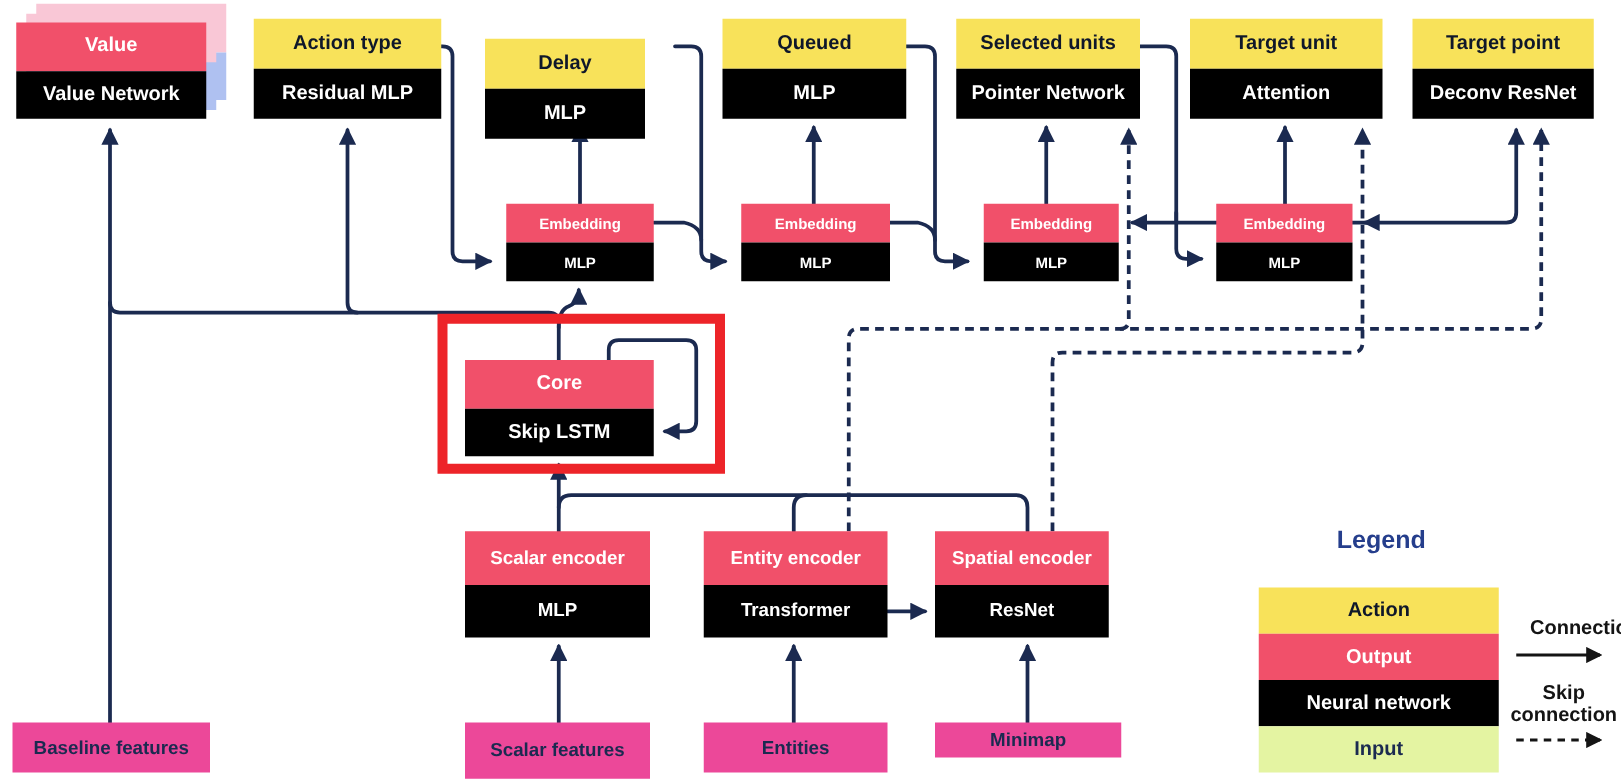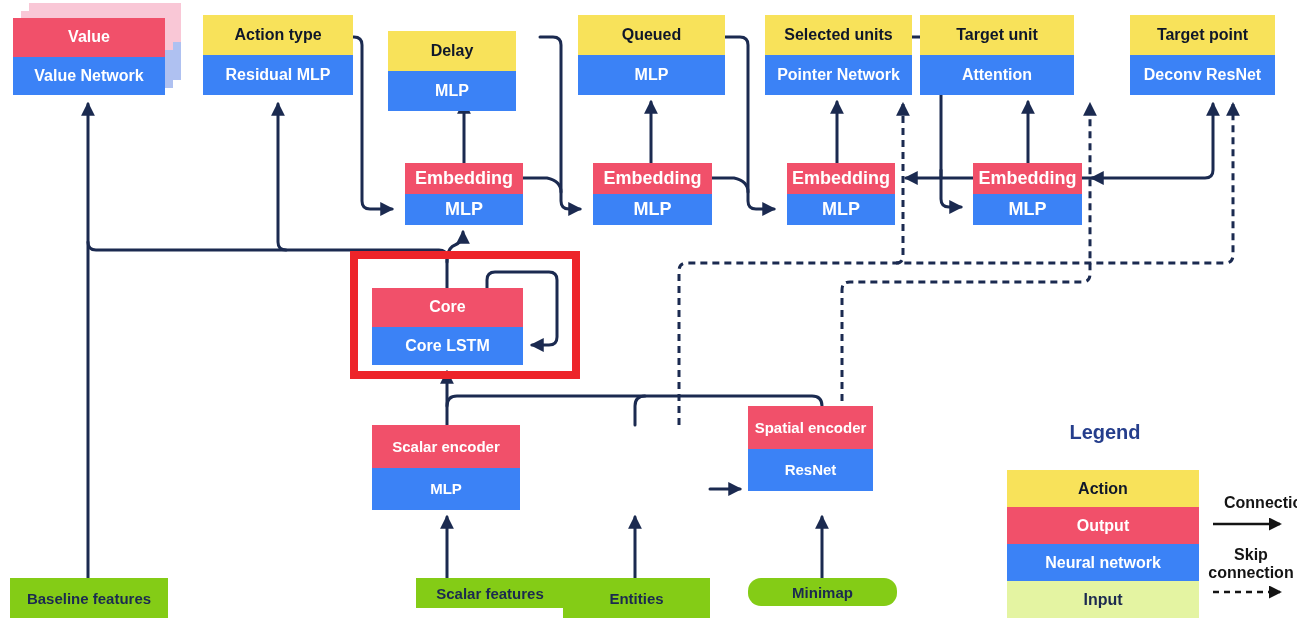--- a/index.html
+++ b/index.html
@@ -4,28 +4,28 @@
 <style>
   html,body{margin:0;padding:0;background:#ffffff;}
   #stage{position:relative;width:1297px;height:627px;background:#ffffff;overflow:hidden;
          font-family:"Liberation Sans", sans-serif;}
   #lines{position:absolute;left:0;top:0;z-index:1;}
   .node{position:absolute;z-index:2;display:flex;flex-direction:column;}
   .node .r{flex:1;display:flex;align-items:center;justify-content:center;
            font-weight:600;white-space:nowrap;}
   .act{background:#F8E25A;color:#0f172a;}
   .out{background:#F1506A;color:#ffffff;}
-  .net{background:#3b82f6;color:#ffffff;}
-  .inp{position:absolute;z-index:2;background:#84cc16;color:#1B2A50;
+  .net{background:#000000;color:#ffffff;}
+  .inp{position:absolute;z-index:2;background:#ec4899;color:#1B2A50;
        display:flex;align-items:center;justify-content:center;
        font-weight:700;font-size:15px;white-space:nowrap;}
   .sheet{position:absolute;z-index:0;display:flex;flex-direction:column;}
   .sheet .p{flex:1;background:#F9C7D6;}
   .sheet .b{flex:1;background:#AFC1F1;}
-  .fs16{font-size:16px;} .fs15{font-size:15px;} .fs14{font-size:18px;}
+  .fs16{font-size:16px;} .fs15{font-size:15px;} .fs14{font-size:12px;}
   #core-highlight{position:absolute;z-index:3;border:8px solid #ED2429;
                   box-sizing:border-box;background:transparent;}
   .legend-title{position:absolute;z-index:2;text-align:center;font-weight:700;
                 font-size:20px;color:#253E8C;}
   .legend-label{position:absolute;z-index:2;text-align:center;color:#141414;
                 font-weight:600;font-size:16px;line-height:18px;}
 </style>
 </head>
 <body>
 
@@ -101,21 +101,21 @@
     <div class="r net fs16">MLP</div>
   </div>
   <div class="node" style="left:578px;top:15px;width:147px;height:80px;">
     <div class="r act fs16">Queued</div>
     <div class="r net fs16">MLP</div>
   </div>
   <div class="node" style="left:765px;top:15px;width:147px;height:80px;">
     <div class="r act fs16">Selected units</div>
     <div class="r net fs16">Pointer Network</div>
   </div>
-  <div class="node" style="left:920px;top:15px;width:154px;height:80px;">
+  <div class="node" style="left:952px;top:15px;width:154px;height:80px;">
     <div class="r act fs16">Target unit</div>
     <div class="r net fs16">Attention</div>
   </div>
   <div class="node" style="left:1130px;top:15px;width:145px;height:80px;">
     <div class="r act fs16">Target point</div>
     <div class="r net fs16">Deconv ResNet</div>
   </div>
 
   <div class="node" style="left:405px;top:163px;width:118px;height:62px;">
     <div class="r out fs14">Embedding</div>
@@ -129,37 +129,41 @@
     <div class="r out fs14">Embedding</div>
     <div class="r net fs14">MLP</div>
   </div>
   <div class="node" style="left:973px;top:163px;width:109px;height:62px;">
     <div class="r out fs14">Embedding</div>
     <div class="r net fs14">MLP</div>
   </div>
 
   <div class="node" style="left:372px;top:288px;width:151px;height:77px;">
     <div class="r out fs16">Core</div>
-    <div class="r net fs16">Core LSTM</div>
+    <div class="r net fs16">Skip LSTM</div>
   </div>
   <div id="core-highlight" style="left:350px;top:251px;width:230px;height:128px;"></div>
 
   <div class="node" style="left:372px;top:425px;width:148px;height:85px;">
     <div class="r out fs15">Scalar encoder</div>
     <div class="r net fs15">MLP</div>
   </div>
-  <div class="node" style="left:748px;top:406px;width:125px;height:85px;">
+  <div class="node" style="left:563px;top:425px;width:147px;height:85px;">
+    <div class="r out fs15">Entity encoder</div>
+    <div class="r net fs15">Transformer</div>
+  </div>
+  <div class="node" style="left:748px;top:425px;width:139px;height:85px;">
     <div class="r out fs15">Spatial encoder</div>
     <div class="r net fs15">ResNet</div>
   </div>
 
   <div class="inp" style="left:10px;top:578px;width:158px;height:40px;">Baseline features</div>
-  <div class="inp" style="left:372px;top:578px;width:148px;height:30px;margin-left:44px;">Scalar features</div>
+  <div class="inp" style="left:372px;top:578px;width:148px;height:45px;">Scalar features</div>
   <div class="inp" style="left:563px;top:578px;width:147px;height:40px;">Entities</div>
-  <div class="inp" style="left:748px;top:578px;width:149px;height:28px;border-radius:13px;">Minimap</div>
+  <div class="inp" style="left:748px;top:578px;width:149px;height:28px;">Minimap</div>
 
   <div class="legend-title" style="left:1007px;top:421px;width:196px;">Legend</div>
   <div class="node" style="left:1007px;top:470px;width:192px;height:148px;">
     <div class="r act fs16">Action</div>
     <div class="r out fs16">Output</div>
     <div class="r net fs16">Neural network</div>
     <div class="r fs16" style="background:#E4F4A2;color:#1B2A50;">Input</div>
   </div>
   <div class="legend-label" style="left:1205px;top:494px;width:92px;margin-left:17px;">Connection</div>
   <div class="legend-label" style="left:1208px;top:546px;width:86px;">Skip connection</div>

